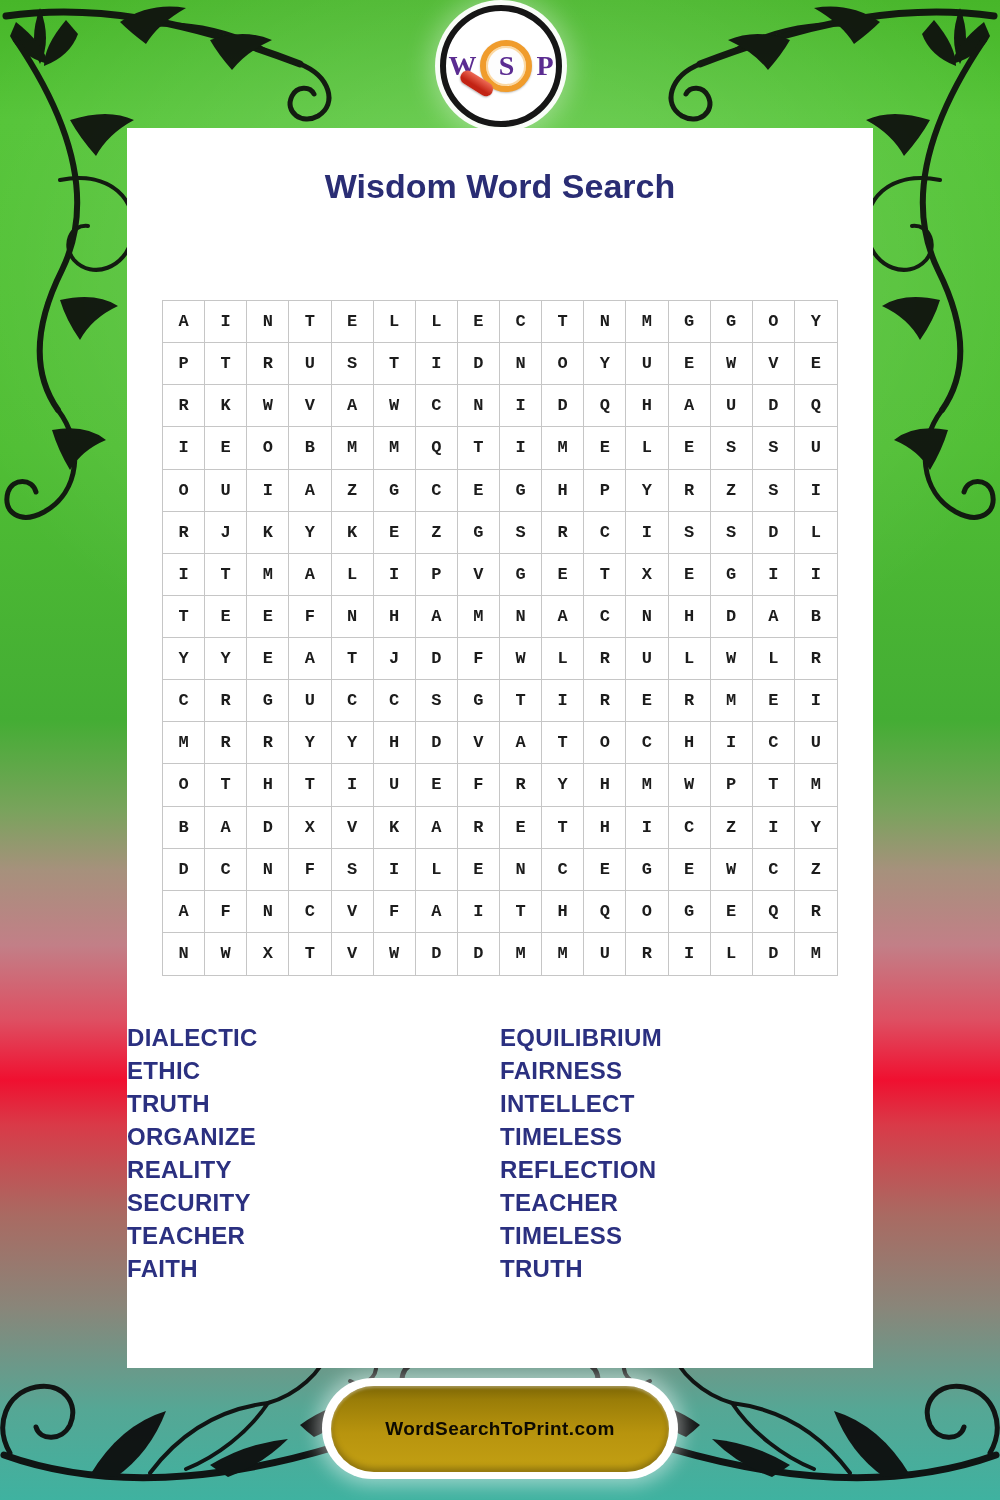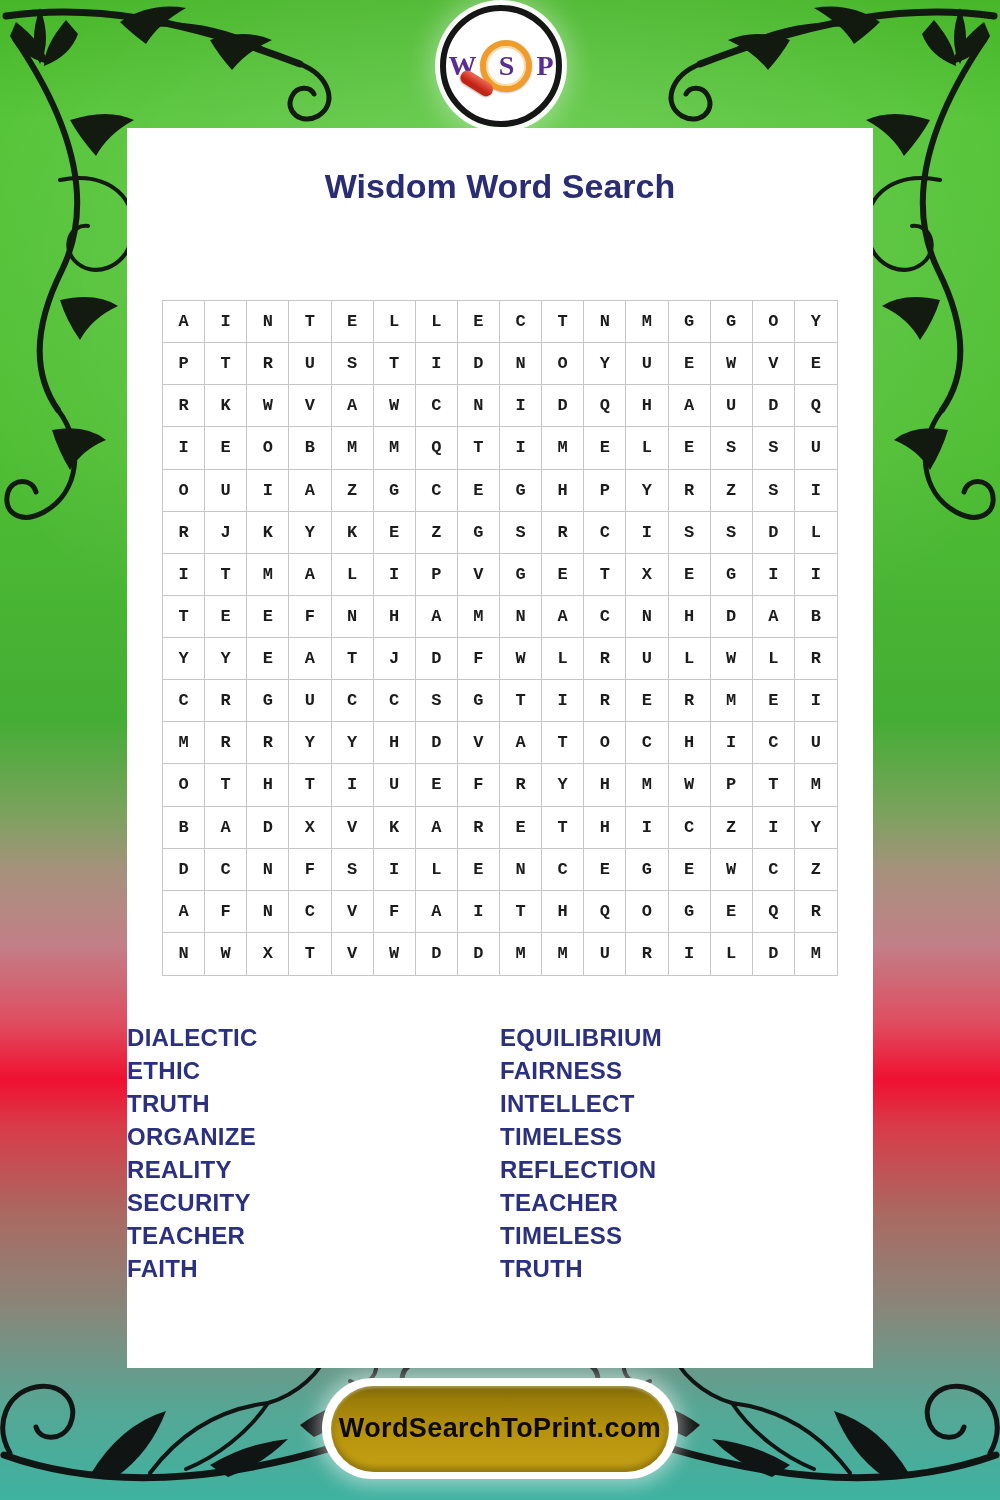--- a/index.html
+++ b/index.html
@@ -100,21 +100,21 @@
     display:flex;align-items:center;justify-content:center;
     box-shadow:0 0 18px 6px rgba(255,255,255,.45);
   }
   .gold-button{
     width:338px;height:86px;border-radius:43px;border:none;cursor:pointer;
     background:linear-gradient(180deg,#7c6605 0%,#9a7d08 16%,#b8940e 55%,#c3a013 100%);
     display:flex;align-items:center;justify-content:center;
     box-shadow:inset 0 2px 3px rgba(255,255,255,.35), inset 0 -4px 6px rgba(0,0,0,.28);
   }
   .gold-button span{
-    font-size:27px;font-weight:bold;color:#0d0a02;letter-spacing:.4px;
+    font-size:19px;font-weight:bold;color:#0d0a02;letter-spacing:.4px;
     font-family:"Liberation Sans",sans-serif;
   }
 </style>
 </head>
 <body>
 
 <div class="bg"></div>
 <div class="bg-sheen"></div>
 
 <svg class="ornament orn-tl" width="350" height="560" viewBox="0 0 350 560">

